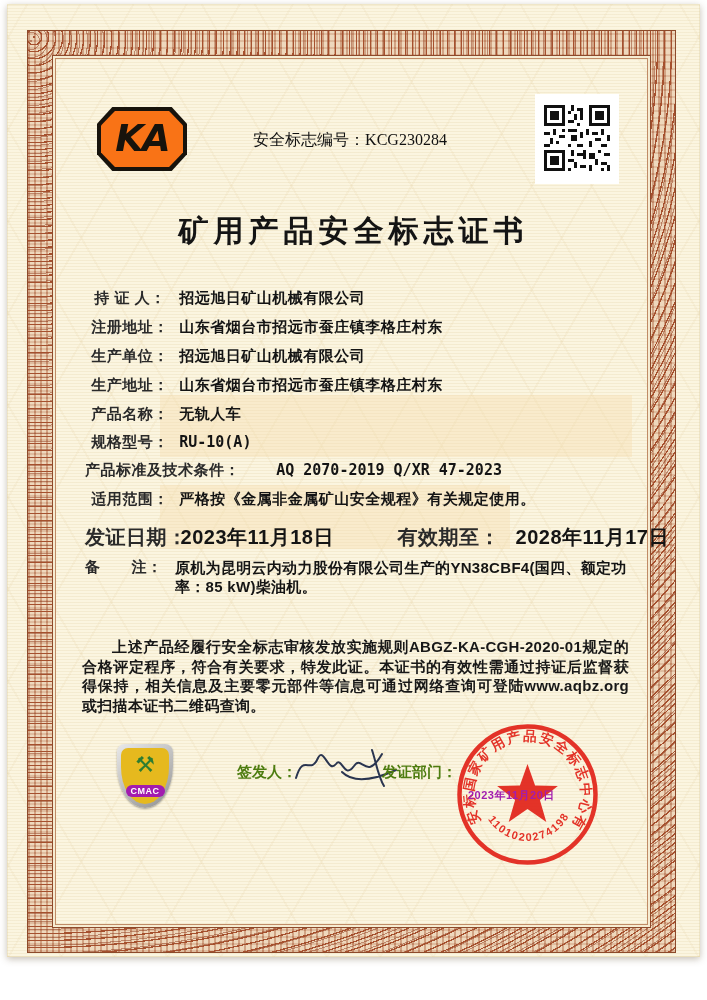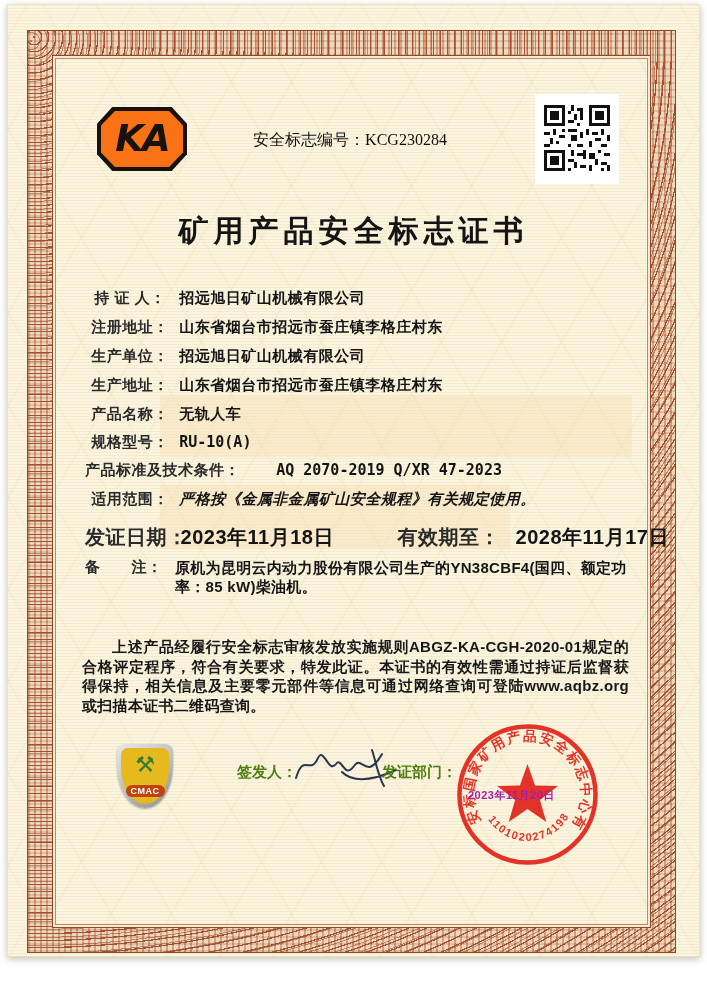--- a/index.html
+++ b/index.html
@@ -99,21 +99,21 @@
     border-radius:8px 8px 50% 50% / 8px 8px 66% 66%;
     box-shadow:0 1px 2px rgba(0,0,0,.35);
   }
   .cmac-in{
     position:absolute;left:4px;top:4px;right:4px;bottom:4px;background:#e6b91e;
     border-radius:7px 7px 50% 50% / 7px 7px 66% 66%;
     display:flex;flex-direction:column;align-items:center;justify-content:center;
   }
   .cmac-emblem{font-size:22px;line-height:1;color:#2e7d32;transform:translateY(-1px);}
   .cmac-word{
-    margin-top:8px;background:#c2410c;color:#ffffff;font-weight:bold;font-size:9px;
+    margin-top:8px;background:#a21caf;color:#ffffff;font-weight:bold;font-size:9px;
     padding:1px 5px;border-radius:6px;letter-spacing:.5px;line-height:1.2;
   }
 
   .sign-row-label{position:absolute;font-size:15px;font-weight:600;color:#4d7c0f;white-space:nowrap;}
 
   .seal-wrap{position:absolute;left:455px;top:722px;width:145px;height:145px;opacity:.93;}
   .seal-date{
     position:absolute;left:468px;top:788px;font-size:11px;color:#a21caf;
     font-weight:600;letter-spacing:.5px;white-space:nowrap;
   }
@@ -232,21 +232,21 @@
 <div class="frow" style="top:433px;">
   <span class="flabel w90">规格型号：</span>
   <span class="fvalue mono">RU-10(A)</span>
 </div>
 <div class="frow" style="top:461px;">
   <span class="flabel" style="margin-right:32px;">产品标准及技术条件：</span>
   <span class="fvalue mono">AQ 2070-2019 Q/XR 47-2023</span>
 </div>
 <div class="frow" style="top:490px;">
   <span class="flabel w90">适用范围：</span>
-  <span class="fvalue" style="font-style:italic;">严格按《金属非金属矿山安全规程》有关规定使用。</span>
+  <span class="fvalue" style="">严格按《金属非金属矿山安全规程》有关规定使用。</span>
 </div>
 
 <div class="dates-row">
   <span class="flabel w90">发证日期：</span>
   <span class="fvalue">2023年11月18日</span>
   <span class="flabel" style="margin-left:58px;margin-right:10px;">有效期至：</span>
   <span class="fvalue">2028年11月17日</span>
 </div>
 
 <div class="remark-row">

